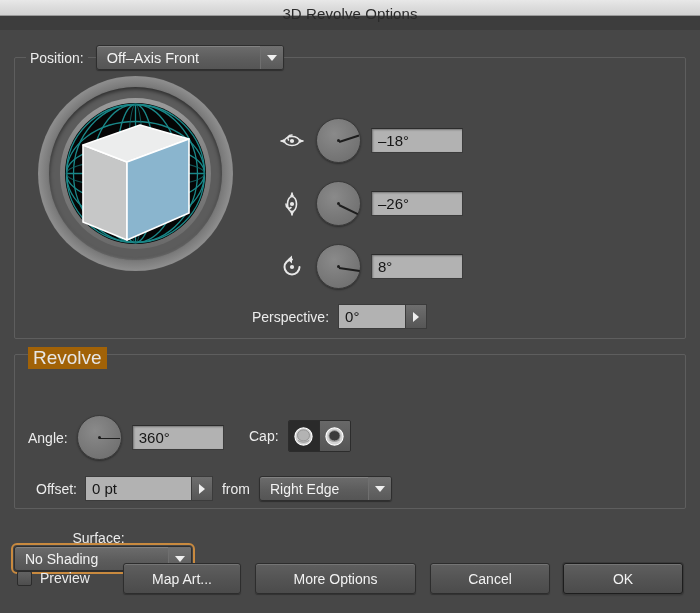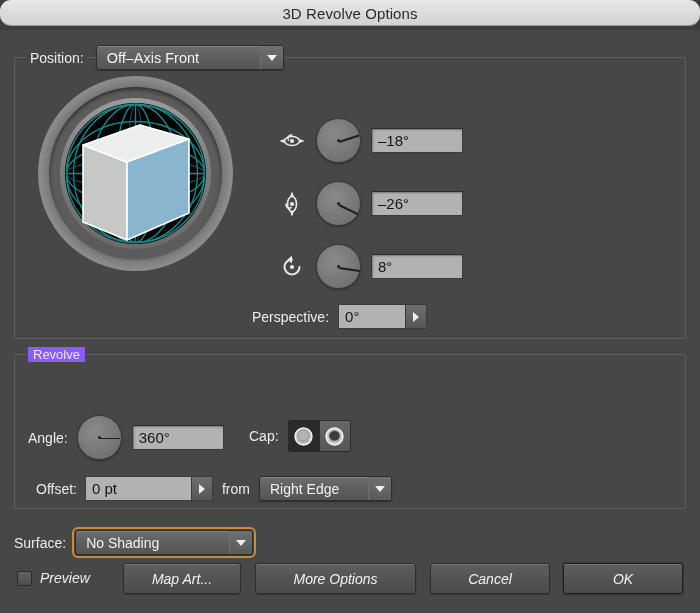--- a/index.html
+++ b/index.html
@@ -14,25 +14,24 @@
     font-family: "Liberation Sans", sans-serif;
     background: #3d3d3d;
     -webkit-font-smoothing: antialiased;
   }
 
   
   #titlebar {
     position: absolute;
     left: 0; top: 0;
     width: 700px;
-    height: 26px;
+    height: 16px;
     background: linear-gradient(to bottom, #e8e8e8 0%, #dcdcdc 50%, #d2d2d2 100%);
     border-bottom: 1px solid #9a9a9a;
     box-sizing: border-box;
-    border-radius: 11px;
   }
   #titlebar .title-text {
     position: absolute;
     left: 0; right: 0;
     top: 5px;
     text-align: center;
     font-size: 15px;
     color: #2b2b2b;
     letter-spacing: 0.1px;
   }
@@ -48,23 +47,23 @@
 
   
   .groupbox {
     position: absolute;
     border: 1px solid #5e5e5e;
     border-radius: 2px;
     box-sizing: border-box;
   }
   .group-legend {
     position: absolute;
-    font-size: 13px;
+    font-size: 19px;
     color: #e6e6e6;
-    background: #8b5cf6;
+    background: #a16207;
     padding: 0 5px;
     white-space: nowrap;
   }
 
   #position-group {
     left: 14px; top: 27px;
     width: 672px; height: 282px;
   }
   #revolve-group {
     left: 14px; top: 324px;
@@ -343,38 +342,39 @@
     margin: 0 9px;
   }
   #from-popup { width: 133px; }
 
   
   #surface-row {
     position: absolute;
     left: 14px; top: 500px;
     display: flex;
     align-items: center;
+    flex-direction: column;
   }
   #surface-label {
     font-size: 14px;
     color: #ececec;
     margin-right: 9px;
   }
   #surface-popup {
     width: 178px;
     outline: 2px solid #c98a3f;
     outline-offset: 1px;
     border-radius: 3px;
   }
 
   
   #footer {
     position: absolute;
     left: 0; top: 550px;
-    width: 584px; height: 63px; font-style: italic;
+    width: 584px; height: 63px;
   }
   #preview-row {
     position: absolute;
     left: 17px; top: 20px;
     display: flex;
     align-items: center;
   }
   .checkbox {
     width: 15px; height: 15px;
     background: linear-gradient(to bottom, #626262, #4e4e4e);

